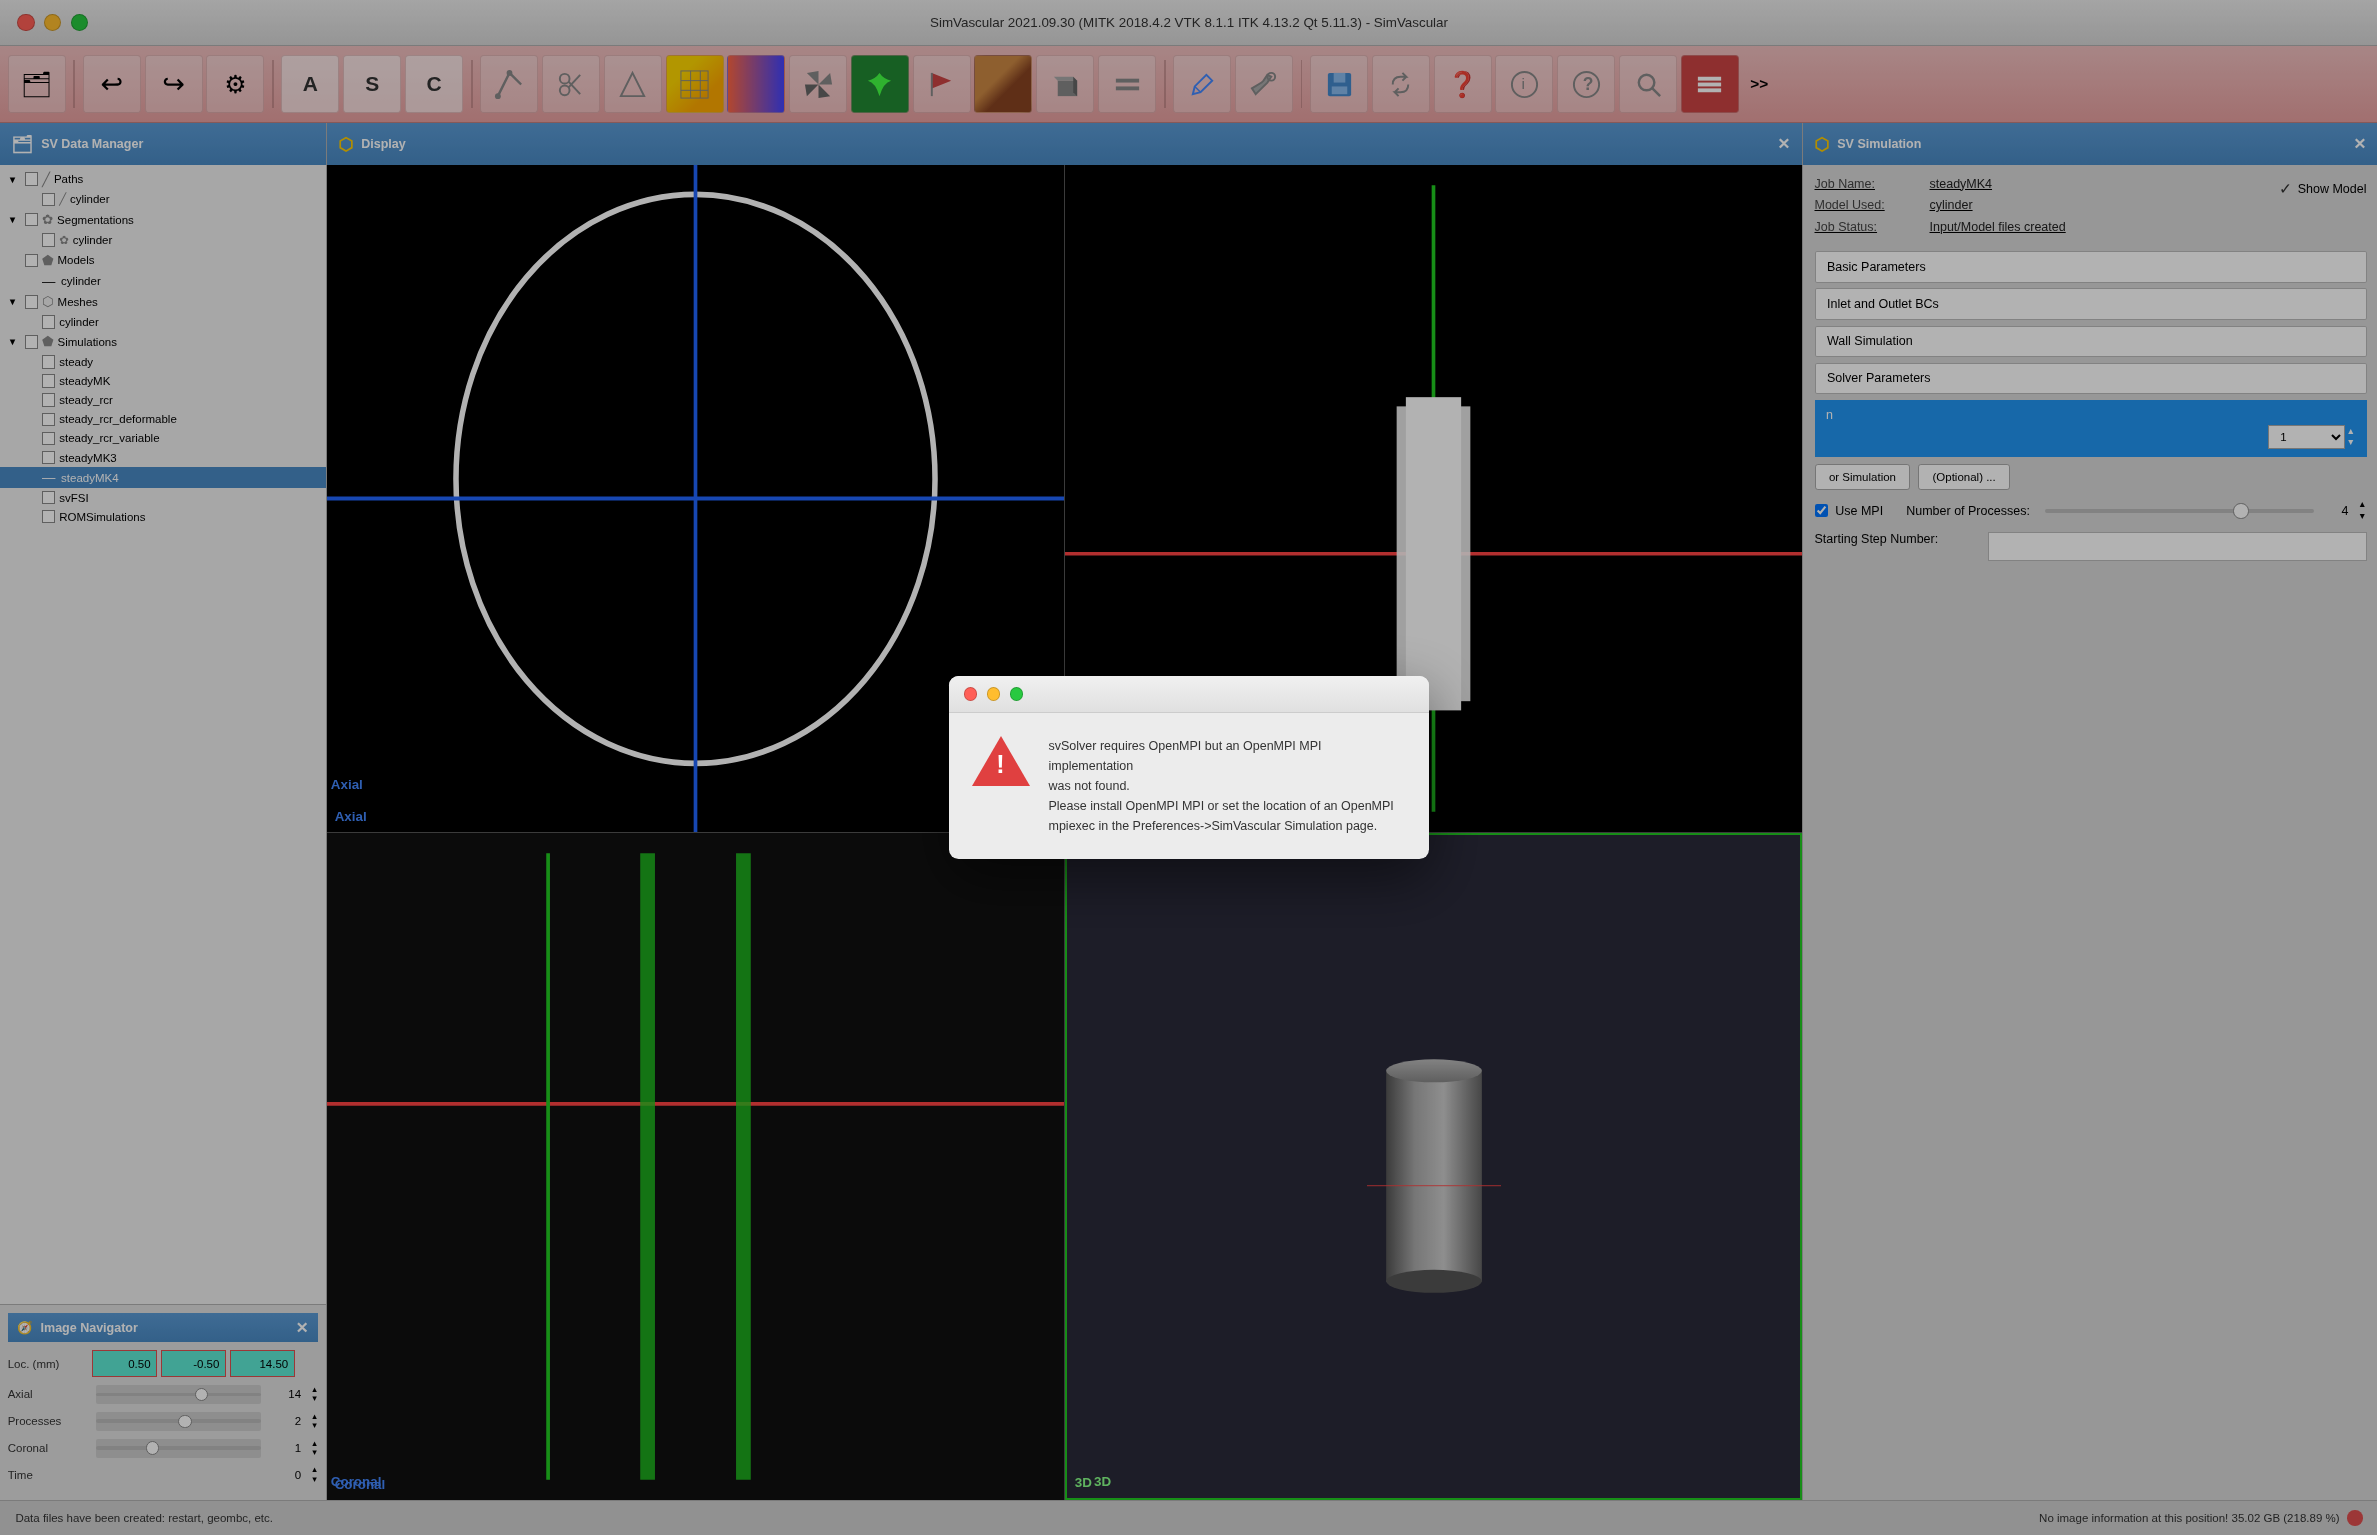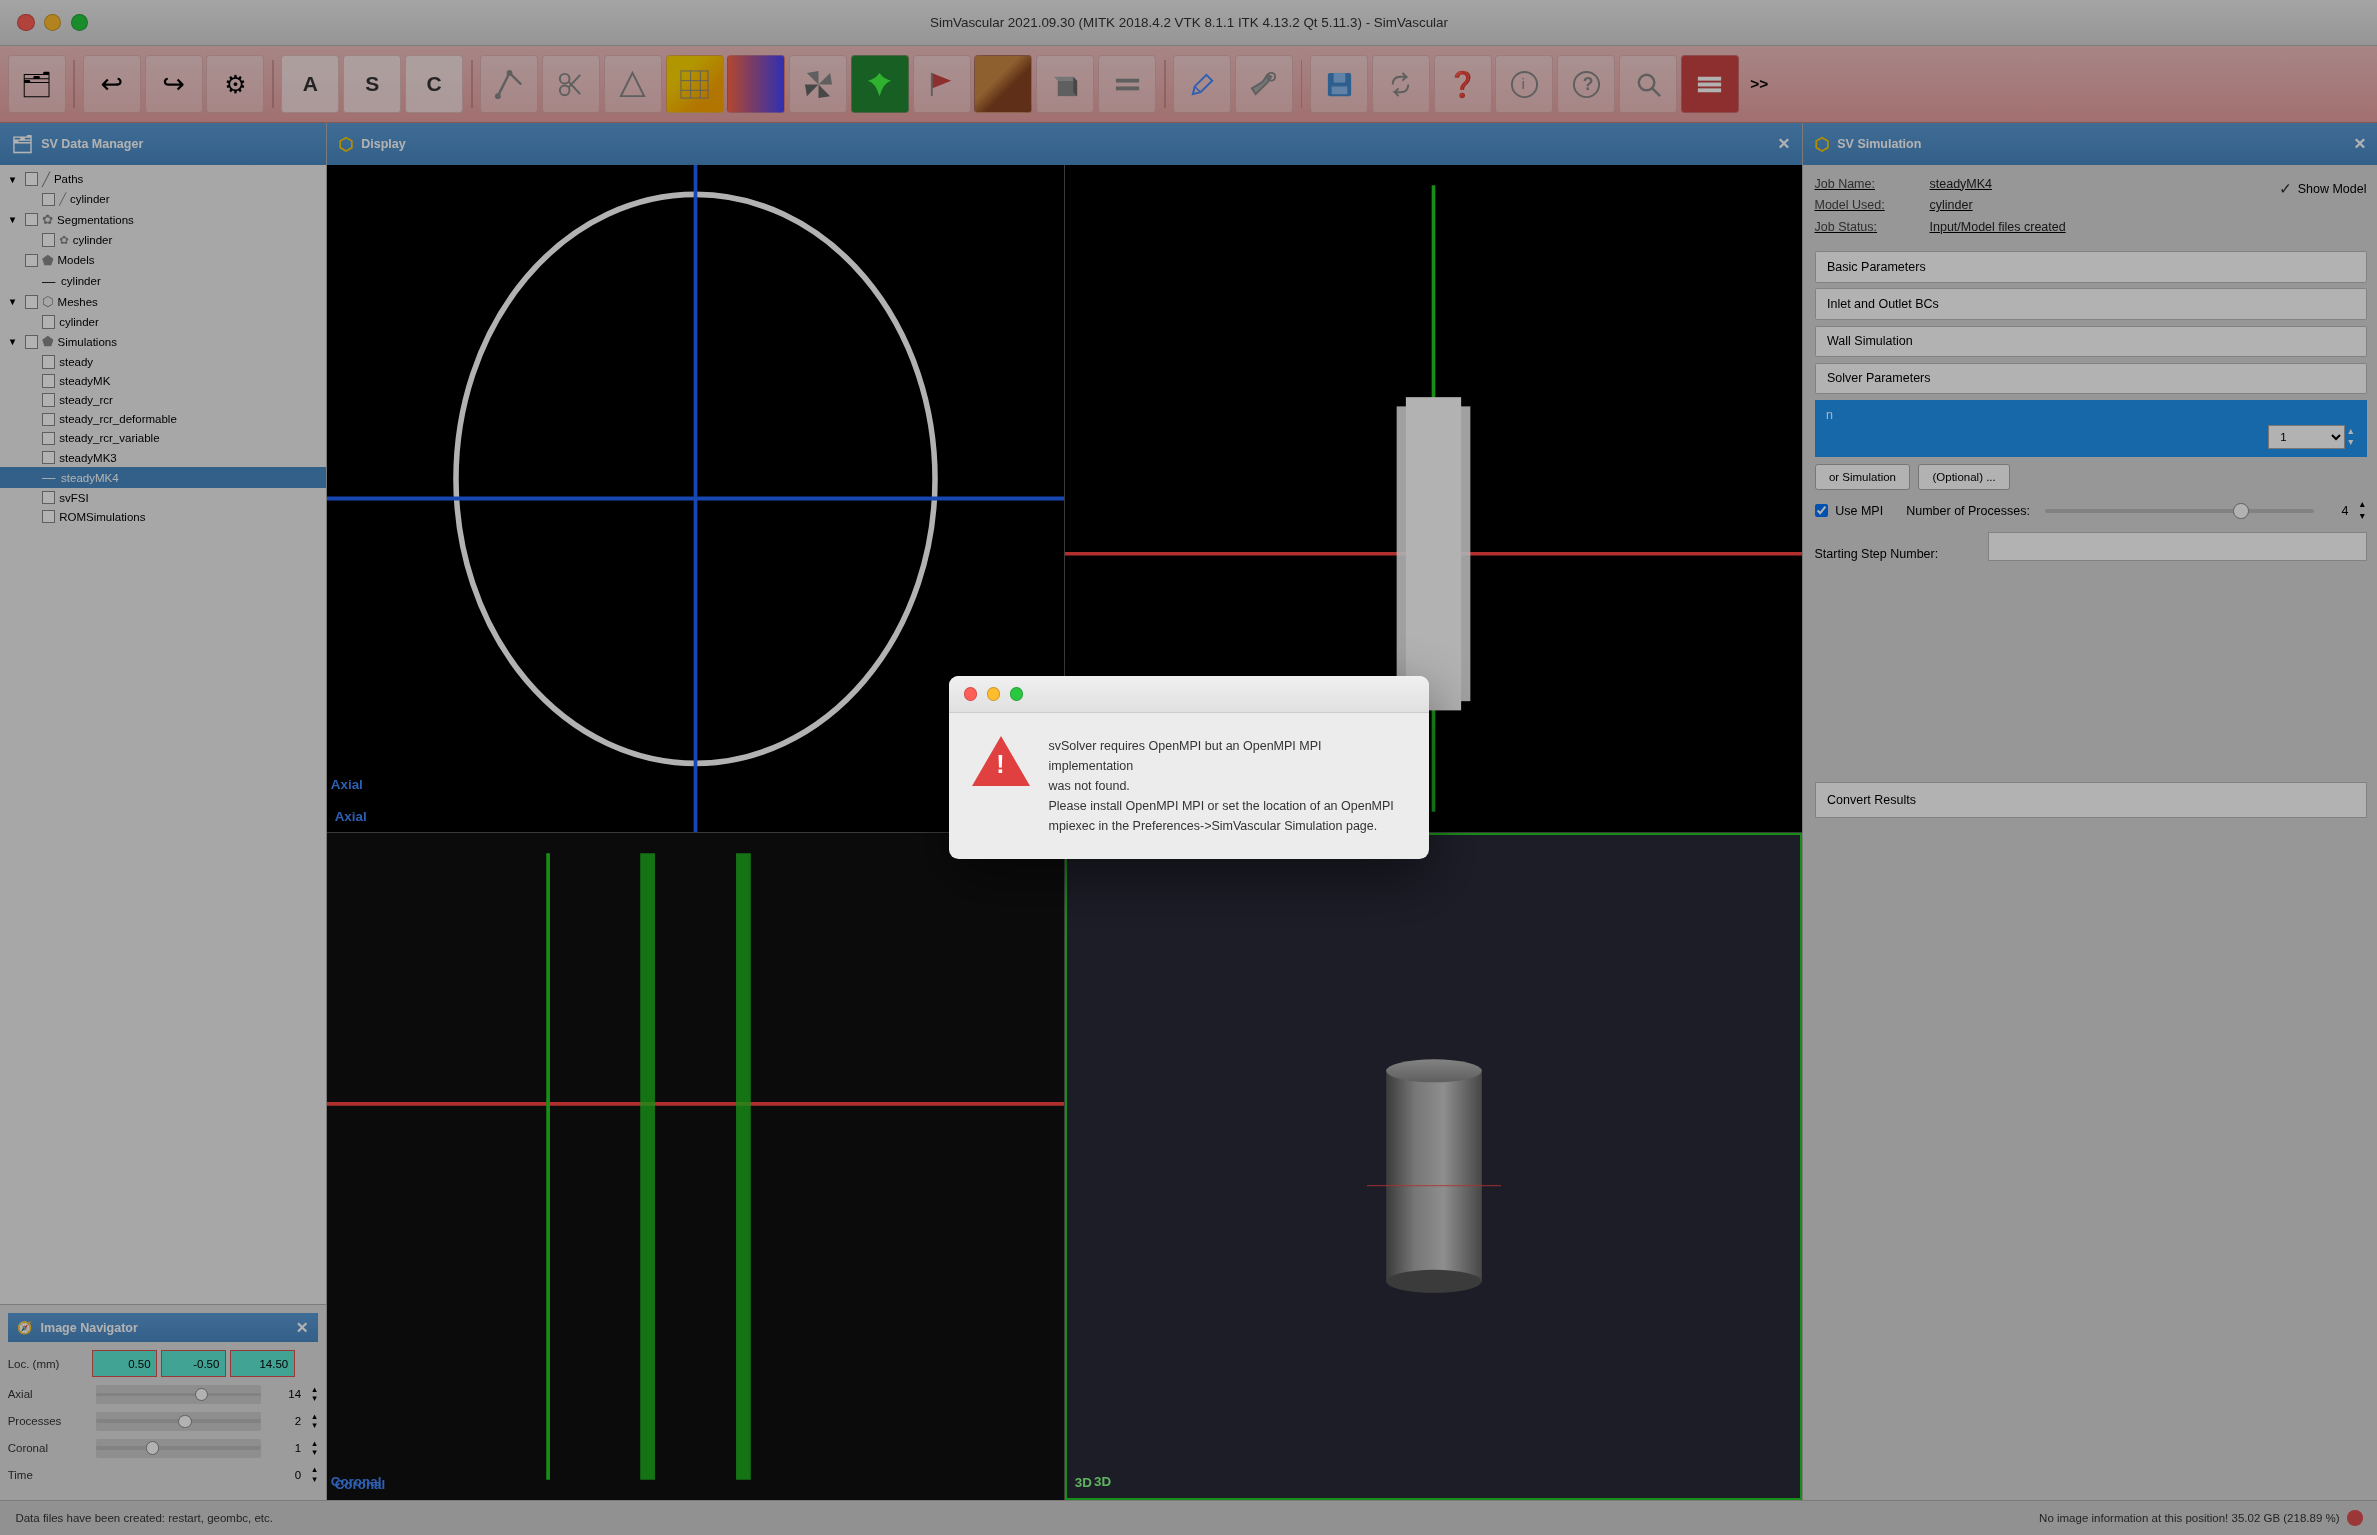--- a/index.html
+++ b/index.html
@@ -275,22 +275,22 @@
     .use-mpi-row {
       display: flex;
       align-items: center;
       gap: 7.7px;
       margin-bottom: 9.6px;
     }
     .p-track { flex: 1; height: 2.9px; background: #bbb; border-radius: 1.9px; position: relative; }
 
     .step-row {
       display: flex;
-      align-items: flex-end;
-      margin-bottom: 14px;
+      align-items: flex-start;
+      margin-bottom: 22px;
     }
     .step-label { font-size: 12.5px; width: 173px; }
     .step-input { flex: 1; height: 29px; border: 1px solid #bbb; background: white; padding: 1.9px 7.7px; }
 
     .run-btn {
       background: white;
       border: 1px solid #bbb;
       padding: 7.7px 19px;
       font-size: 12.5px;
       cursor: pointer;
@@ -909,21 +909,20 @@
         <span class="step-label">Starting Step Number:</span>
         <input class="step-input" type="text" value="" style="">
       </div>
 
       
 
       
       <div style="flex:1; min-height:192px;"></div>
 
       
-      <button class="convert-btn" style="margin-top:15.4px;">Convert Results</button>
     </div>
   </div>
 </div>
 
 <div class="status-bar">
   <span>Data files have been created: restart, geombc, etc.</span>
   <div class="status-right">
     <span>No image information at this position!  35.02 GB (218.89 %)</span>
     <div class="status-indicator"></div>
   </div>

